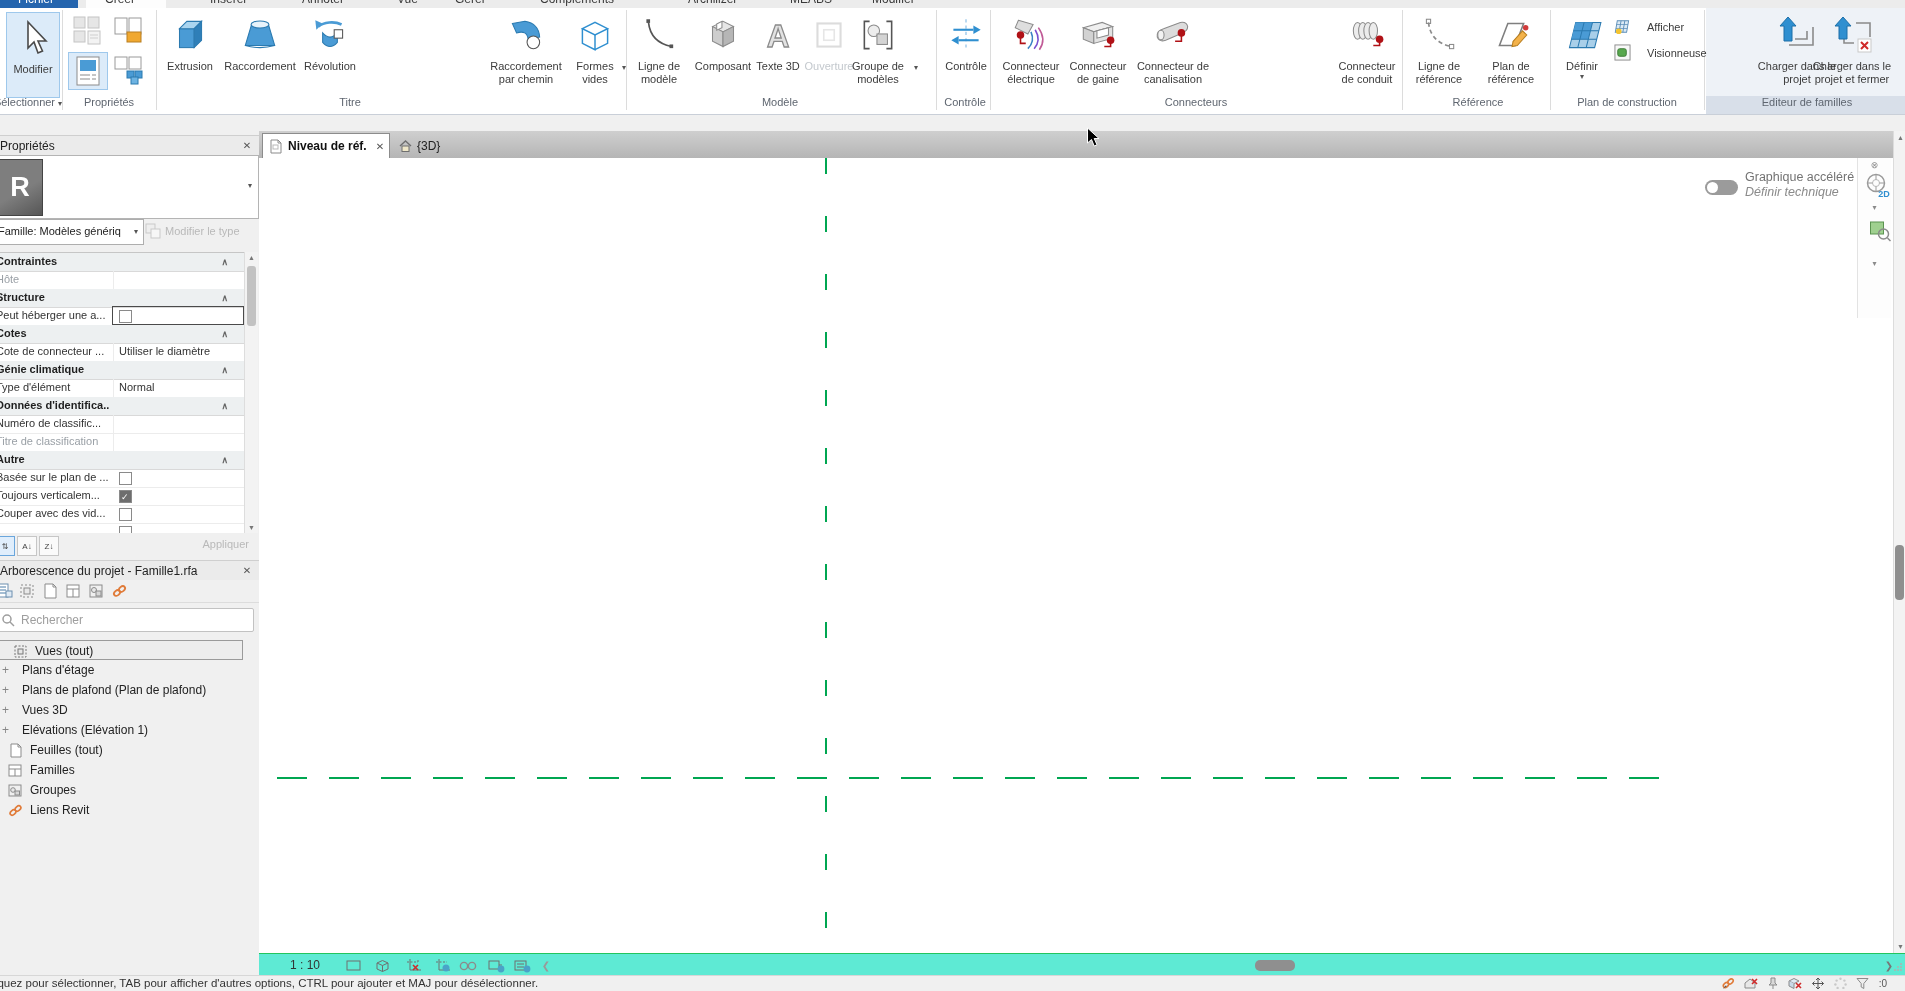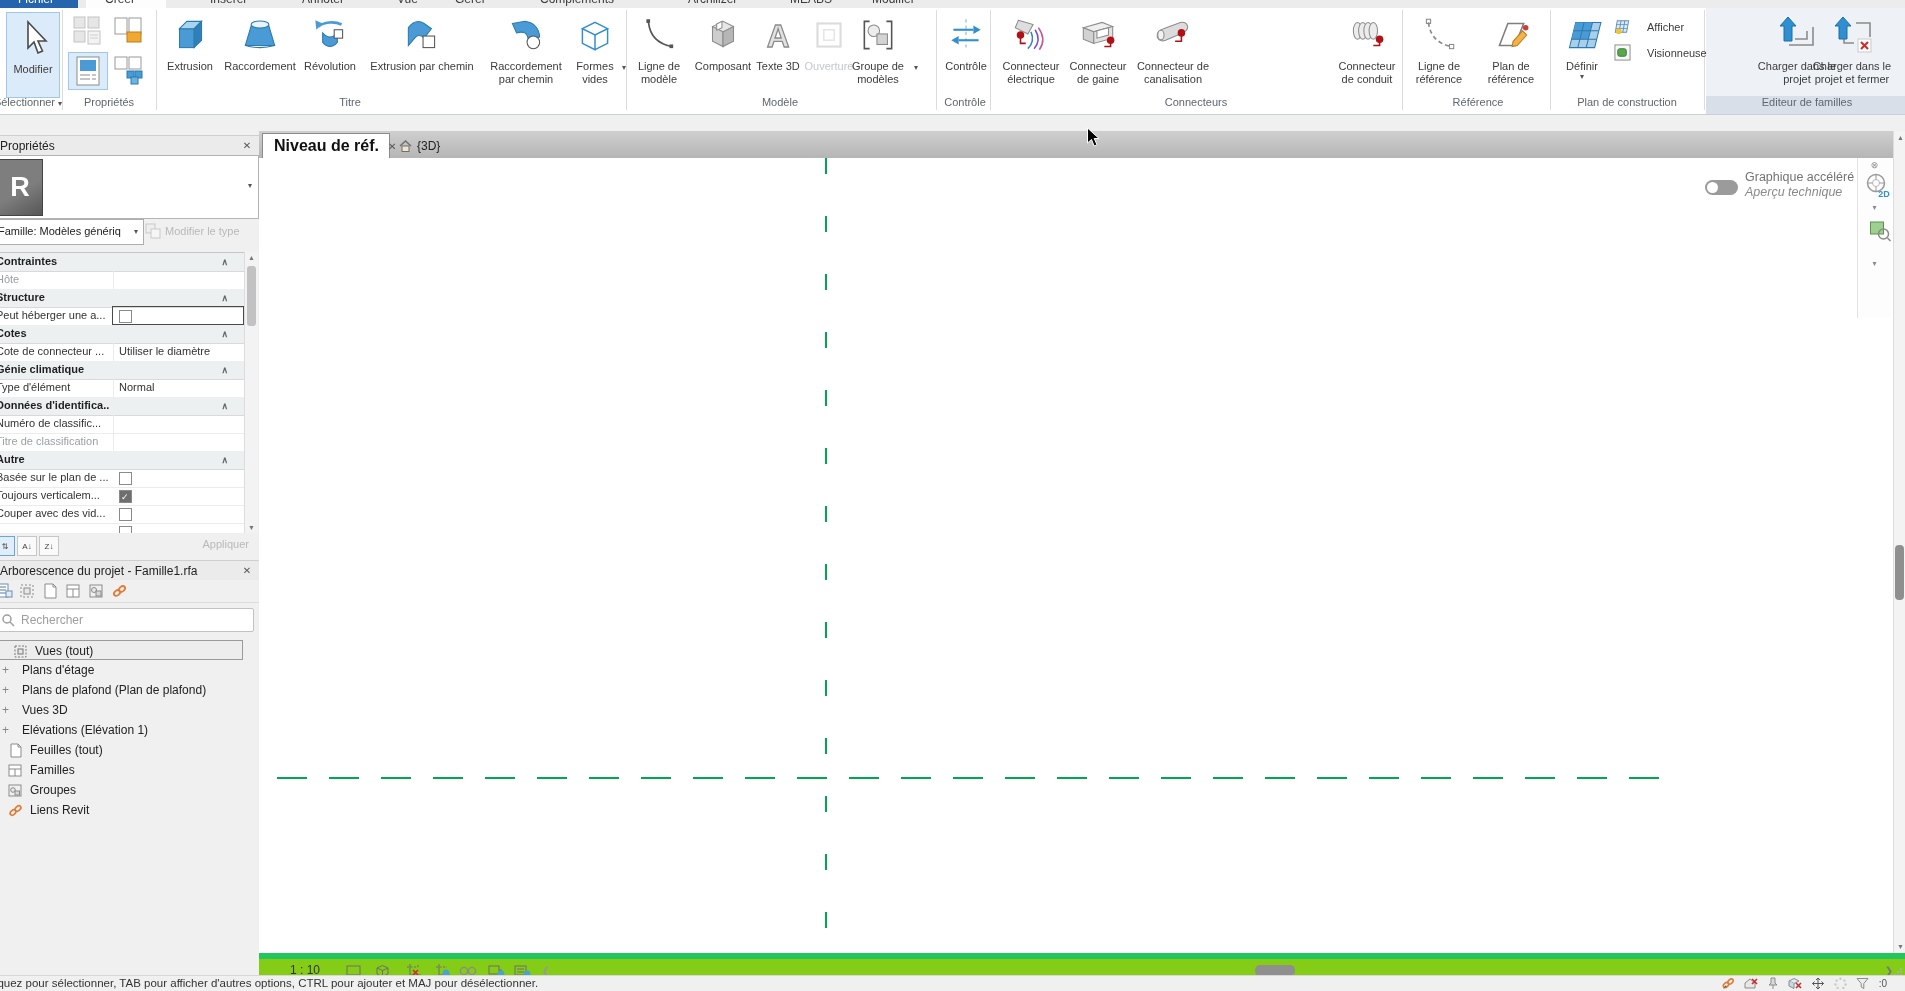--- a/index.html
+++ b/index.html
@@ -65,39 +65,39 @@
   #bsearch{position:absolute;left:2px;top:477px;width:258px;height:22px;background:#fff;border:1px solid #c2c2c2;border-radius:2px;display:flex;align-items:center}
   #bsearch span{color:#9e9e9e;font-size:12px;margin-left:6px}
   .trow{position:absolute;left:0;width:265px;height:20px;line-height:20px;font-size:12px;color:#222}
   .trow .lbl{position:absolute;top:0;white-space:nowrap}
   .plusg{position:absolute;left:10px;top:0;color:#888;font-size:12px}
   .plusg::before{content:"+"}
   .tsel{border:1px solid #9a9a9a;background:#ededed;box-sizing:border-box}
   
   #viewtabs{left:259px;top:131px;width:1634px;height:27px;background:linear-gradient(#cfcfcf,#b5b5b5)}
   #vtab1{position:absolute;left:3px;top:2px;width:128px;height:25px;background:#fff;border:1px solid #8c8c8c;border-bottom:none;display:flex;align-items:center;gap:5px;padding-left:6px;box-sizing:border-box}
-  #vtab1 .lbl{font-weight:bold;font-size:16px;color:#111;white-space:nowrap}
+  #vtab1 .lbl{font-weight:bold;font-size:12px;color:#111;white-space:nowrap}
   #vtab1 .xg2{color:#555;font-size:10px;margin-left:4px}
   #vtab1 .xg2::before{content:"✕"}
   #vtab2{position:absolute;left:135px;top:2px;width:64px;height:25px;display:flex;align-items:center;gap:4px;padding-left:4px;box-sizing:border-box;font-size:12px;color:#222}
   
   #canvas{left:259px;top:158px;width:1634px;height:795px;background:#fff;overflow:hidden}
   .vline{position:absolute;width:2px;background:repeating-linear-gradient(180deg,#00a651 0 16px,transparent 16px 58px)}
   .hline{position:absolute;height:2px;background:repeating-linear-gradient(90deg,#00a651 0 30px,transparent 30px 52px)}
   #accel{position:absolute;left:1446px;top:22px;width:33px;height:15px;background:#9b9b9b;border-radius:8px}
   #accel .knob{position:absolute;left:2px;top:2px;width:11px;height:11px;background:#fff;border-radius:50%}
   #accel-lbl{position:absolute;left:1486px;top:12px;color:#737373;font-size:12.5px;line-height:14px}
   #accel-sub{position:absolute;left:1486px;top:27px;color:#8a8a8a;font-size:12.5px;font-style:italic}
   #navbar{position:absolute;left:1598px;top:0;width:33px;height:160px;border-left:1px solid #e3e3e3;background:#fdfdfd}
   .navitem{position:absolute;left:0;width:33px;text-align:center;color:#8a8a8a}
   
   #vsb{left:1893px;top:131px;width:12px;height:822px;background:#f3f3f3;border-left:1px solid #dcdcdc}
   #vsb .handle{position:absolute;left:1px;top:414px;width:9px;height:55px;background:#8f8f8f;border-radius:4px}
   
-  #viewbar{left:259px;top:953px;width:1646px;height:22px;background:#84cc16;border-top:6px solid #22c55e}
+  #viewbar{left:259px;top:953px;width:1646px;height:22px;background:#5eead4;border-top:1px solid #22c55e}
   #scale{position:absolute;left:31px;top:4px;font-size:12px;color:#333}
   .vbicon{position:absolute;top:3px;width:20px;height:17px;display:flex;align-items:center;justify-content:center}
   #hsb-handle{position:absolute;left:996px;top:6px;width:40px;height:11px;background:#8f8f8f;border-radius:5px}
   .gt{color:#777;font-size:10px}
   .gt::before{content:"❯"}
   .lt{color:#999;font-size:10px}
   .lt::before{content:"❮"}
   
   #statusbar{left:0;top:975px;width:1905px;height:16px;background:#f0f0f0;border-top:1px solid #d7d7d7;overflow:hidden}
   #statusmsg{position:absolute;left:-16px;top:1px;font-size:11.5px;color:#333;white-space:nowrap}
@@ -199,27 +199,20 @@
     </div>
     <div class="rbi" style="left:300px;width:60px">
       <svg width="42" height="46" viewBox="0 0 40 40">
         <path d="M9 12 A 15 9 0 0 1 31 10" fill="none" stroke="#4a9bd5" stroke-width="2.5"></path>
         <polygon points="6,6 13,9 7,15" fill="#4a9bd5"></polygon>
         <path d="M13 18 q7 8 14 0 l0 9 q-7 8 -14 0 Z" fill="#4a9bd5" stroke="#2b7ab0"></path>
         <rect x="24" y="15" width="8" height="8" fill="#fff" stroke="#555"></rect>
         </svg>
       <span class="rbl">Révolution</span>
     </div>
-    <div class="rbi" style="left:360px;width:124px">
-      <svg width="42" height="46" viewBox="0 0 40 40">
-        <path d="M7 13 q7 -9 15 -4 l7 5 -7 9 q-5 -5 -9 0 l-6 7 Z" fill="#4a9bd5" stroke="#2b7ab0"></path>
-        <rect x="21" y="21" width="11" height="11" fill="#fff" stroke="#555"></rect>
-        </svg>
-      <span class="rbl">Extrusion par chemin</span>
-    </div>
     <div class="rbi" style="left:486px;width:80px">
       <svg width="42" height="46" viewBox="0 0 40 40">
         <path d="M7 9 L19 7 q13 2 14 15 l-11 2 q-1 -9 -11 -6 Z" fill="#4a9bd5" stroke="#2b7ab0"></path>
         <circle cx="27" cy="27" r="6" fill="#fff" stroke="#555"></circle>
         </svg>
       <span class="rbl">Raccordement par chemin</span>
     </div>
     <div class="rbi" style="left:568px;width:54px">
       <svg width="42" height="46" viewBox="0 0 40 40">
         <g fill="none" stroke="#2f8fd0" stroke-width="1.4">
@@ -630,21 +623,21 @@
   </div>
 
   <div id="canvas" class="abs">
     <div class="vline" style="left:566px;top:0;height:782px"></div>
     <div class="hline" style="left:18px;top:619px;width:1385px"></div>
 
     <div id="accel">
         <div class="knob"></div>
       </div>
     <div id="accel-lbl">Graphique accéléré</div>
-    <div id="accel-sub">Aperçu technique</div>
+    <div id="accel-sub">Définir technique</div>
 
     <div id="navbar">
       <span class="navitem" style="top:2px;font-size:9px">⊗</span>
       <svg class="navitem" style="top:14px;left:3px" width="27" height="27" viewBox="0 0 27 27">
         <circle cx="12" cy="11" r="8.5" fill="none" stroke="#9a9a9a" stroke-width="1.5"></circle>
         <circle cx="12" cy="11" r="3.5" fill="none" stroke="#b9b9b9"></circle>
         <path d="M12 2.5 v5 M12 14.5 v5 M3.5 11 h5 M15.5 11 h5" stroke="#9a9a9a"></path>
         <text x="20" y="25" font-size="9" font-weight="bold" fill="#2f8fd0" text-anchor="middle" font-family="Liberation Sans,sans-serif">2D</text>
         </svg>
       <span class="navitem car" style="top:46px"></span>

